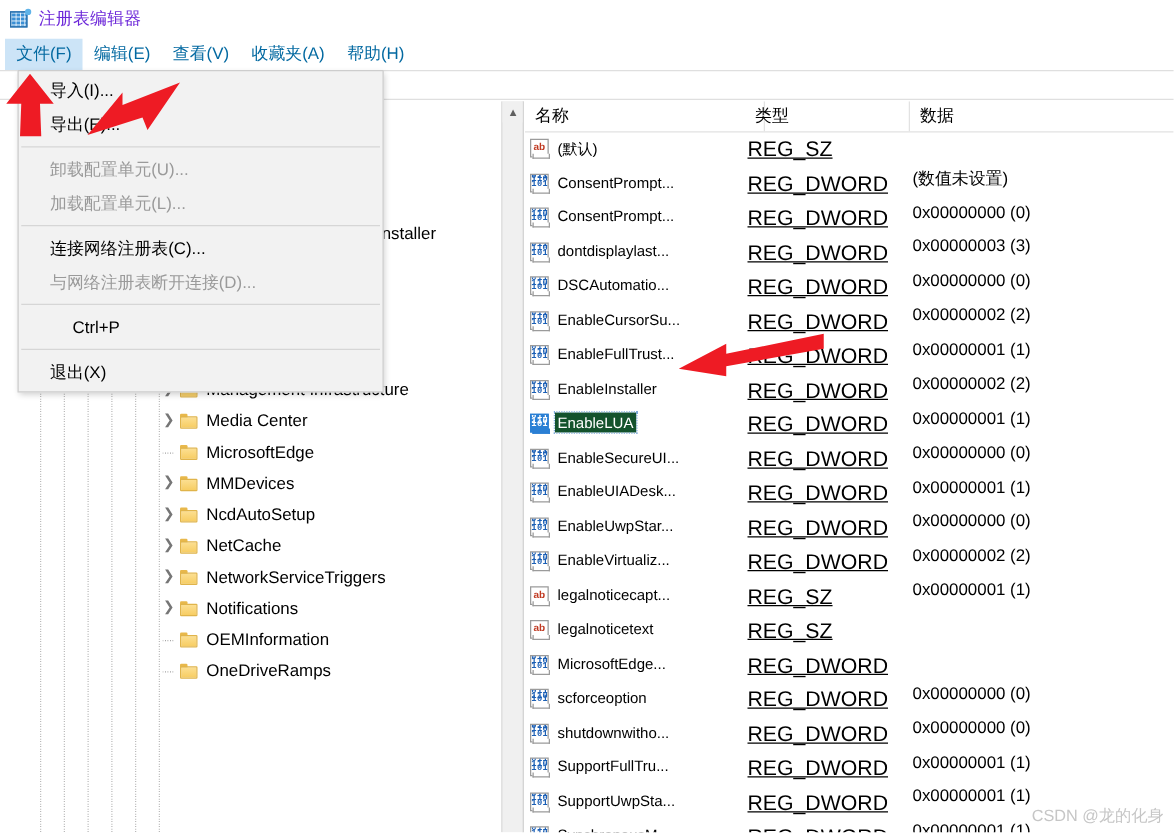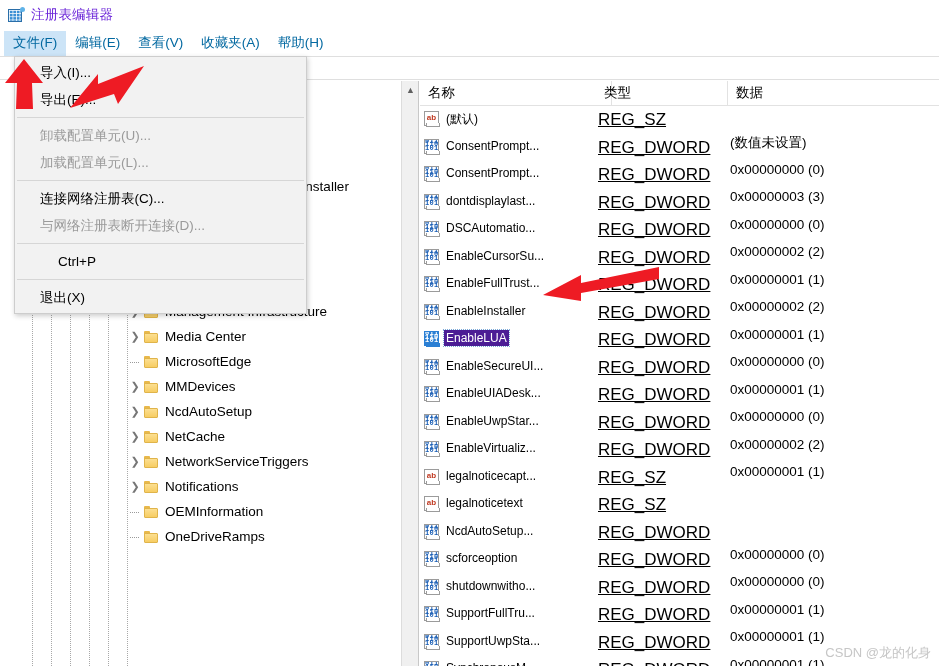--- a/index.html
+++ b/index.html
@@ -144,21 +144,21 @@
   .lv-row.sel .ic .bits{color:#fff;}
   .lv-row.sel .ic .pg{background:#2a7fd4;border-color:#2a7fd4;}
   .lv-row.sel .ic .pg::after{background:#2a7fd4;border-color:#2a7fd4;}
 
   .lv-row .nm{
     position:absolute;left:24px;top:4px;font-size:12px;color:#000;
     max-width:146px;overflow:hidden;text-overflow:ellipsis;white-space:nowrap;
     padding:1px 2px;box-sizing:content-box;
   }
   .lv-row.sel .nm{
-    background:#4c1d95;color:#fff;outline:1px dotted #7ca9d8;
+    background:#14532d;color:#fff;outline:1px dotted #7ca9d8;
   }
   .lv-row .ty{position:absolute;left:178px;top:4px;font-size:17px;color:#000;text-decoration:underline;}
   .lv-row .dt{position:absolute;left:310px;top:4px;font-size:13.5px;color:#000;margin-top:24px;}
 
   
   .dropdown{
     position:absolute;left:14px;top:56px;width:293px;
     background:#f2f2f2;border:1px solid #cdcdcd;
     box-shadow:1px 2px 5px rgba(0,0,0,.20);
     padding:2px 0 2px 0;box-sizing:border-box;z-index:40;
@@ -514,21 +514,21 @@
           </div>
           <span class="nm">legalnoticetext</span>
           <span class="ty">REG_SZ</span>
           <span class="dt"></span>
         </div>
         <div class="lv-row">
           <div class="ic">
             <div class="pg"></div>
             <div class="bits">011<br>110<br>101</div>
           </div>
-          <span class="nm">NcdAutoSetup...</span>
+          <span class="nm">MicrosoftEdge...</span>
           <span class="ty">REG_DWORD</span>
           <span class="dt">0x00000000 (0)</span>
         </div>
         <div class="lv-row">
           <div class="ic">
             <div class="pg"></div>
             <div class="bits">011<br>110<br>101</div>
           </div>
           <span class="nm">scforceoption</span>
           <span class="ty">REG_DWORD</span>

